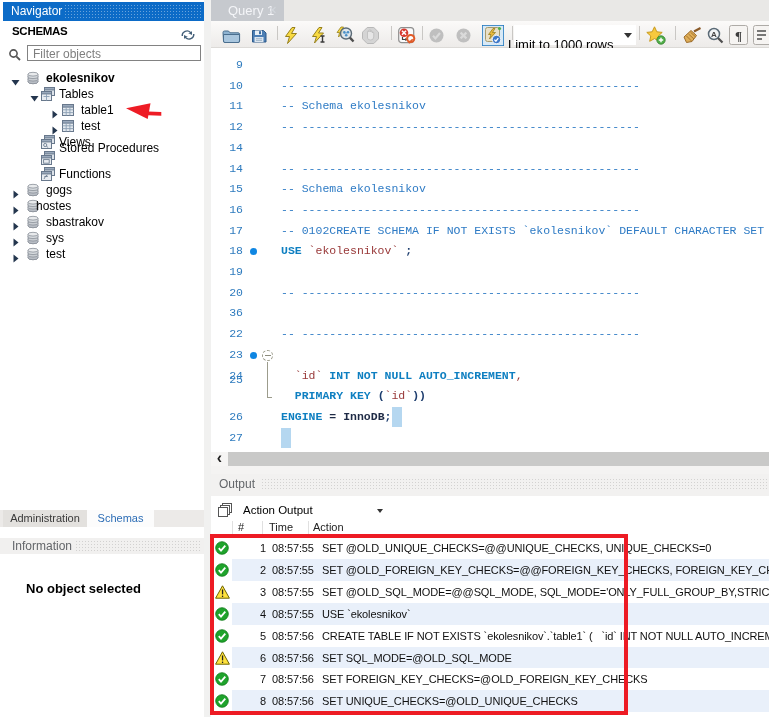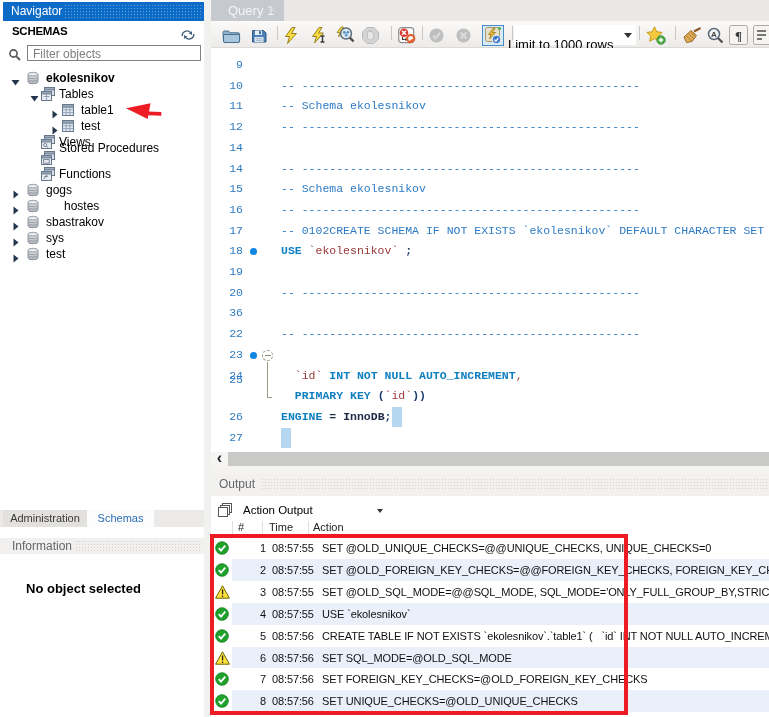--- a/index.html
+++ b/index.html
@@ -131,21 +131,21 @@
 <div class="abs" style="left:11px;top:201px;width:9px;height:9px;"><svg width="9" height="9" viewBox="0 0 9 9">
         <polygon points="2.5,0.5 7.5,4.5 2.5,8.5" fill="#24364E"></polygon>
       </svg></div>
 <div class="abs" style="left:26px;top:199px;width:15px;height:14px;"><svg width="14" height="14" viewBox="0 0 14 14">
 <path d="M2 3.2 v7.6 a5 1.9 0 0 0 10 0 v-7.6z" fill="#C9CDD2" stroke="#8A9099" stroke-width="0.8"></path>
 <ellipse cx="7" cy="10.8" rx="5" ry="1.9" fill="#B9BEC5" stroke="#8A9099" stroke-width="0.8"></ellipse>
 <ellipse cx="7" cy="8.2" rx="5" ry="1.9" fill="#C9CDD2" stroke="#8A9099" stroke-width="0.8"></ellipse>
 <ellipse cx="7" cy="5.7" rx="5" ry="1.9" fill="#D6DADE" stroke="#8A9099" stroke-width="0.8"></ellipse>
 <ellipse cx="7" cy="3.2" rx="5" ry="1.9" fill="#E8EAEC" stroke="#8A9099" stroke-width="0.8"></ellipse>
 </svg></div>
-<div class="trow" style="left:64px;top:198px;">hostes</div>
+<div class="trow" style="left:36px;top:198px;">hostes</div>
 <div class="abs" style="left:11px;top:217px;width:9px;height:9px;"><svg width="9" height="9" viewBox="0 0 9 9">
         <polygon points="2.5,0.5 7.5,4.5 2.5,8.5" fill="#24364E"></polygon>
       </svg></div>
 <div class="abs" style="left:26px;top:215px;width:15px;height:14px;"><svg width="14" height="14" viewBox="0 0 14 14">
 <path d="M2 3.2 v7.6 a5 1.9 0 0 0 10 0 v-7.6z" fill="#C9CDD2" stroke="#8A9099" stroke-width="0.8"></path>
 <ellipse cx="7" cy="10.8" rx="5" ry="1.9" fill="#B9BEC5" stroke="#8A9099" stroke-width="0.8"></ellipse>
 <ellipse cx="7" cy="8.2" rx="5" ry="1.9" fill="#C9CDD2" stroke="#8A9099" stroke-width="0.8"></ellipse>
 <ellipse cx="7" cy="5.7" rx="5" ry="1.9" fill="#D6DADE" stroke="#8A9099" stroke-width="0.8"></ellipse>
 <ellipse cx="7" cy="3.2" rx="5" ry="1.9" fill="#E8EAEC" stroke="#8A9099" stroke-width="0.8"></ellipse>
 </svg></div>

